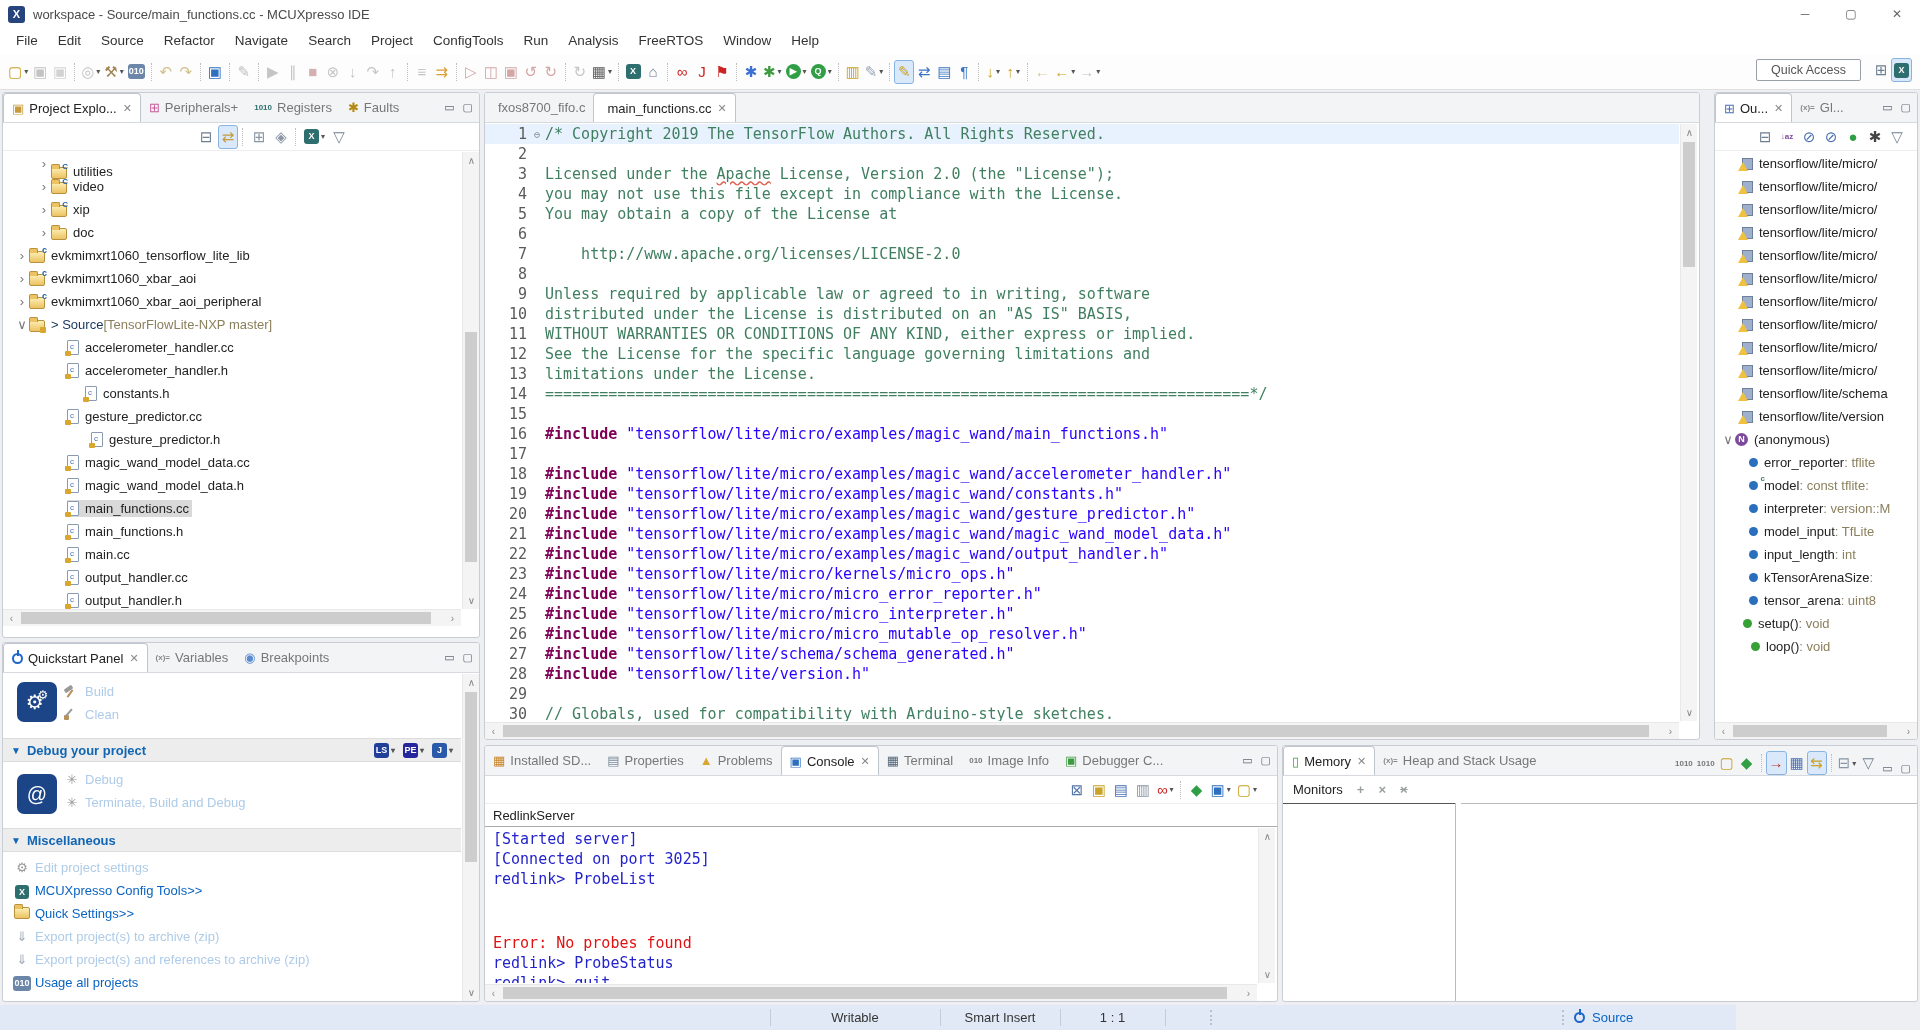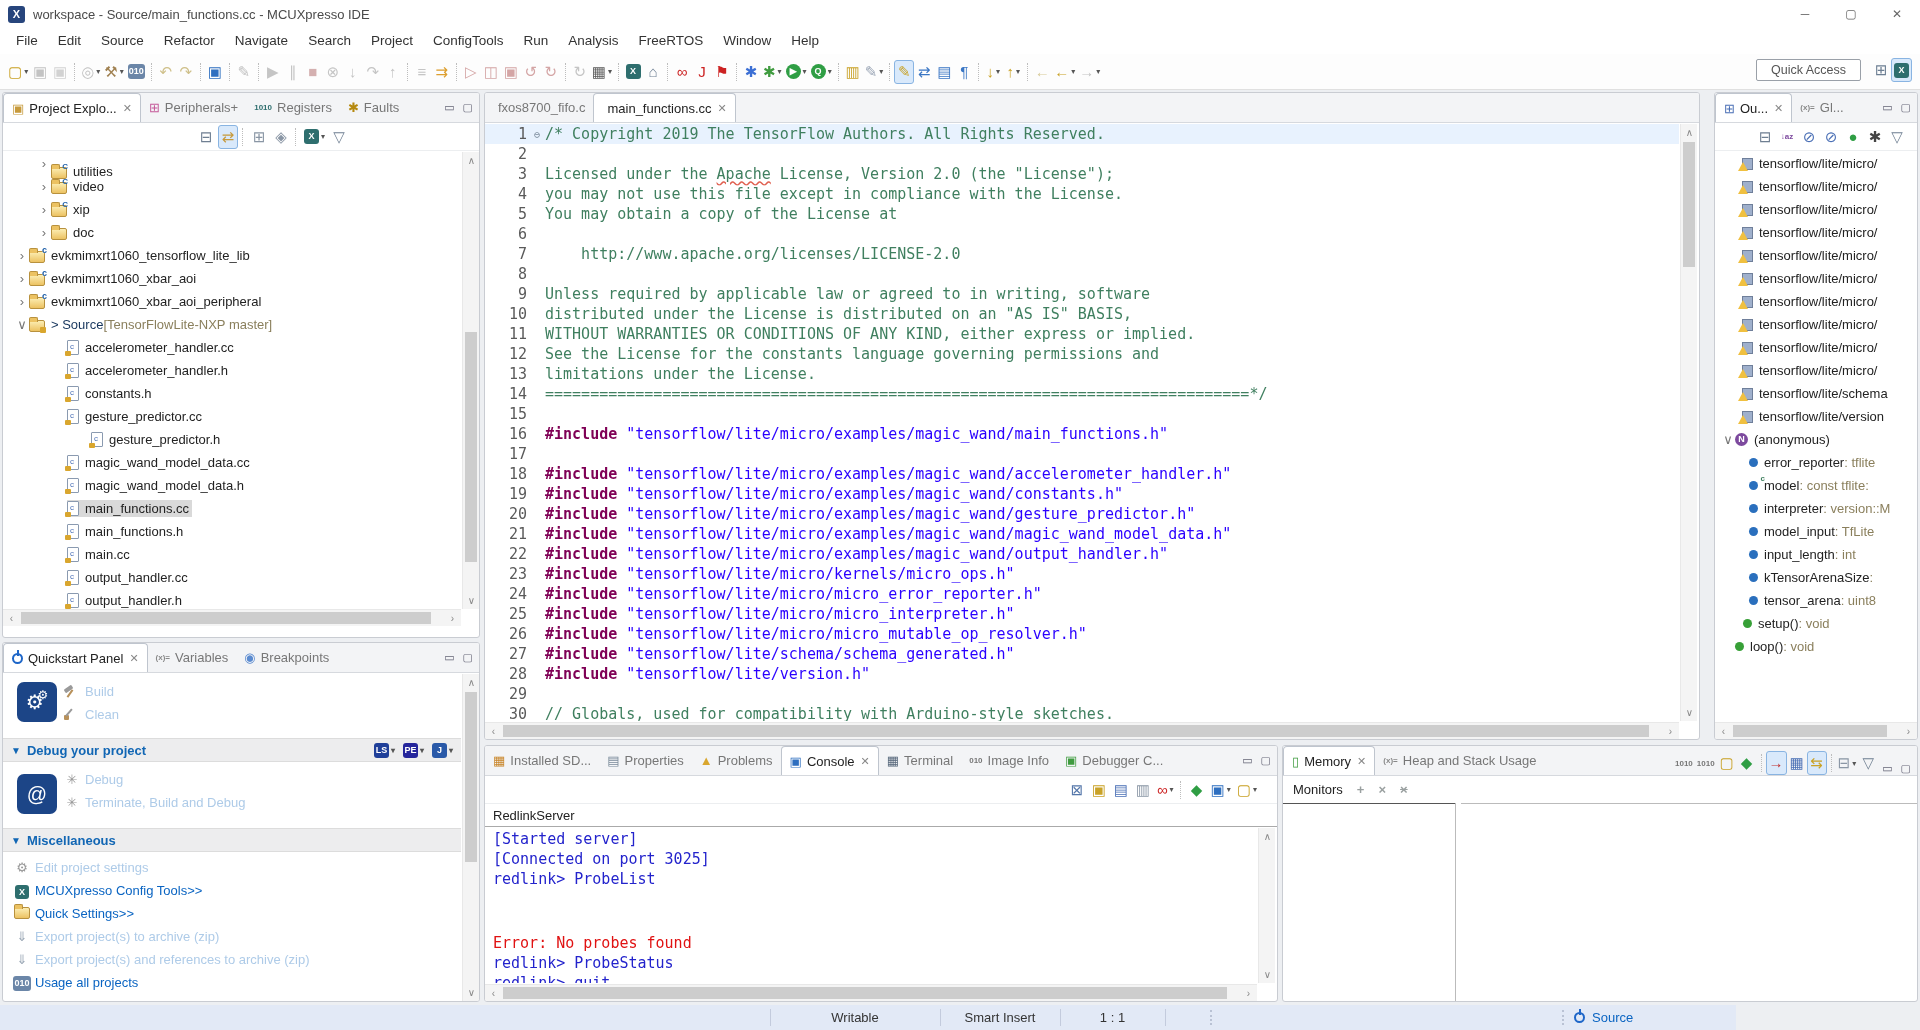--- a/index.html
+++ b/index.html
@@ -450,21 +450,21 @@
           <span class="tlab">accelerometer_handler.cc</span>
         </span>
       </div>
       <div class="trow" style="padding-left: 50px;">
         <span class="arrow"></span>
         <span style="display: flex; align-items: center;">
           <span class="tic tic-page"></span>
           <span class="tlab">accelerometer_handler.h</span>
         </span>
       </div>
-      <div class="trow" style="padding-left: 50px;">
+      <div class="trow" style="padding-left: 68px;">
         <span class="arrow"></span>
         <span style="display: flex; align-items: center;">
           <span class="tic tic-page"></span>
           <span class="tlab">constants.h</span>
         </span>
       </div>
       <div class="trow" style="padding-left: 50px;">
         <span class="arrow"></span>
         <span style="display: flex; align-items: center;">
           <span class="tic tic-page"></span>
@@ -659,21 +659,21 @@
       <div class="cl"><span class="ln">2</span><span class="fold"></span><span class="ct"></span></div>
       <div class="cl"><span class="ln">3</span><span class="fold"></span><span class="ct"><span class="c">Licensed under the </span><span class="cs">Apache</span><span class="c"> License, Version 2.0 (the "License");</span></span></div>
       <div class="cl"><span class="ln">4</span><span class="fold"></span><span class="ct"><span class="c">you may not use this file except in compliance with the License.</span></span></div>
       <div class="cl"><span class="ln">5</span><span class="fold"></span><span class="ct"><span class="c">You may obtain a copy of the License at</span></span></div>
       <div class="cl"><span class="ln">6</span><span class="fold"></span><span class="ct"></span></div>
       <div class="cl"><span class="ln">7</span><span class="fold"></span><span class="ct"><span class="c">    http://www.apache.org/licenses/LICENSE-2.0</span></span></div>
       <div class="cl"><span class="ln">8</span><span class="fold"></span><span class="ct"></span></div>
       <div class="cl"><span class="ln">9</span><span class="fold"></span><span class="ct"><span class="c">Unless required by applicable law or agreed to in writing, software</span></span></div>
       <div class="cl"><span class="ln">10</span><span class="fold"></span><span class="ct"><span class="c">distributed under the License is distributed on an "AS IS" BASIS,</span></span></div>
       <div class="cl"><span class="ln">11</span><span class="fold"></span><span class="ct"><span class="c">WITHOUT WARRANTIES OR CONDITIONS OF ANY KIND, either express or implied.</span></span></div>
-      <div class="cl"><span class="ln">12</span><span class="fold"></span><span class="ct"><span class="c">See the License for the constants language governing permissions and</span></span></div>
+      <div class="cl"><span class="ln">12</span><span class="fold"></span><span class="ct"><span class="c">See the License for the specific language governing limitations and</span></span></div>
       <div class="cl"><span class="ln">13</span><span class="fold"></span><span class="ct"><span class="c">limitations under the License.</span></span></div>
       <div class="cl"><span class="ln">14</span><span class="fold"></span><span class="ct"><span class="c">==============================================================================*/</span></span></div>
       <div class="cl"><span class="ln">15</span><span class="fold"></span><span class="ct"></span></div>
       <div class="cl"><span class="ln">16</span><span class="fold"></span><span class="ct"><span class="d">#include</span><span class="p"> </span><span class="s">"tensorflow/lite/micro/examples/magic_wand/main_functions.h"</span></span></div>
       <div class="cl"><span class="ln">17</span><span class="fold"></span><span class="ct"></span></div>
       <div class="cl"><span class="ln">18</span><span class="fold"></span><span class="ct"><span class="d">#include</span><span class="p"> </span><span class="s">"tensorflow/lite/micro/examples/magic_wand/accelerometer_handler.h"</span></span></div>
       <div class="cl"><span class="ln">19</span><span class="fold"></span><span class="ct"><span class="d">#include</span><span class="p"> </span><span class="s">"tensorflow/lite/micro/examples/magic_wand/constants.h"</span></span></div>
       <div class="cl"><span class="ln">20</span><span class="fold"></span><span class="ct"><span class="d">#include</span><span class="p"> </span><span class="s">"tensorflow/lite/micro/examples/magic_wand/gesture_predictor.h"</span></span></div>
       <div class="cl"><span class="ln">21</span><span class="fold"></span><span class="ct"><span class="d">#include</span><span class="p"> </span><span class="s">"tensorflow/lite/micro/examples/magic_wand/magic_wand_model_data.h"</span></span></div>
       <div class="cl"><span class="ln">22</span><span class="fold"></span><span class="ct"><span class="d">#include</span><span class="p"> </span><span class="s">"tensorflow/lite/micro/examples/magic_wand/output_handler.h"</span></span></div>
@@ -826,21 +826,21 @@
       <div class="orow" style="padding-left: 34px;">
         <span class="dot f"></span>
         <span class="tlab">tensor_arena</span>
         <span class="suf"> : uint8</span>
       </div>
       <div class="orow" style="padding-left: 28px;">
         <span class="dot m"></span>
         <span class="tlab">setup()</span>
         <span class="suf"> : void</span>
       </div>
-      <div class="orow" style="padding-left: 20px;">
+      <div class="orow" style="padding-left: 36px;">
         <span class="dot m"></span>
         <span class="tlab">loop()</span>
         <span class="suf"> : void</span>
       </div>
     </div>
   <div class="hscroll" style="left:0;right:0;bottom:0;">
     <span class="sbbtn" style="left:0;">‹</span>
     <div class="sbthumb" style="top:2px;bottom:2px;left:18px;right:30px;"></div>
     <span class="sbbtn" style="right:0;">›</span>
   </div>

